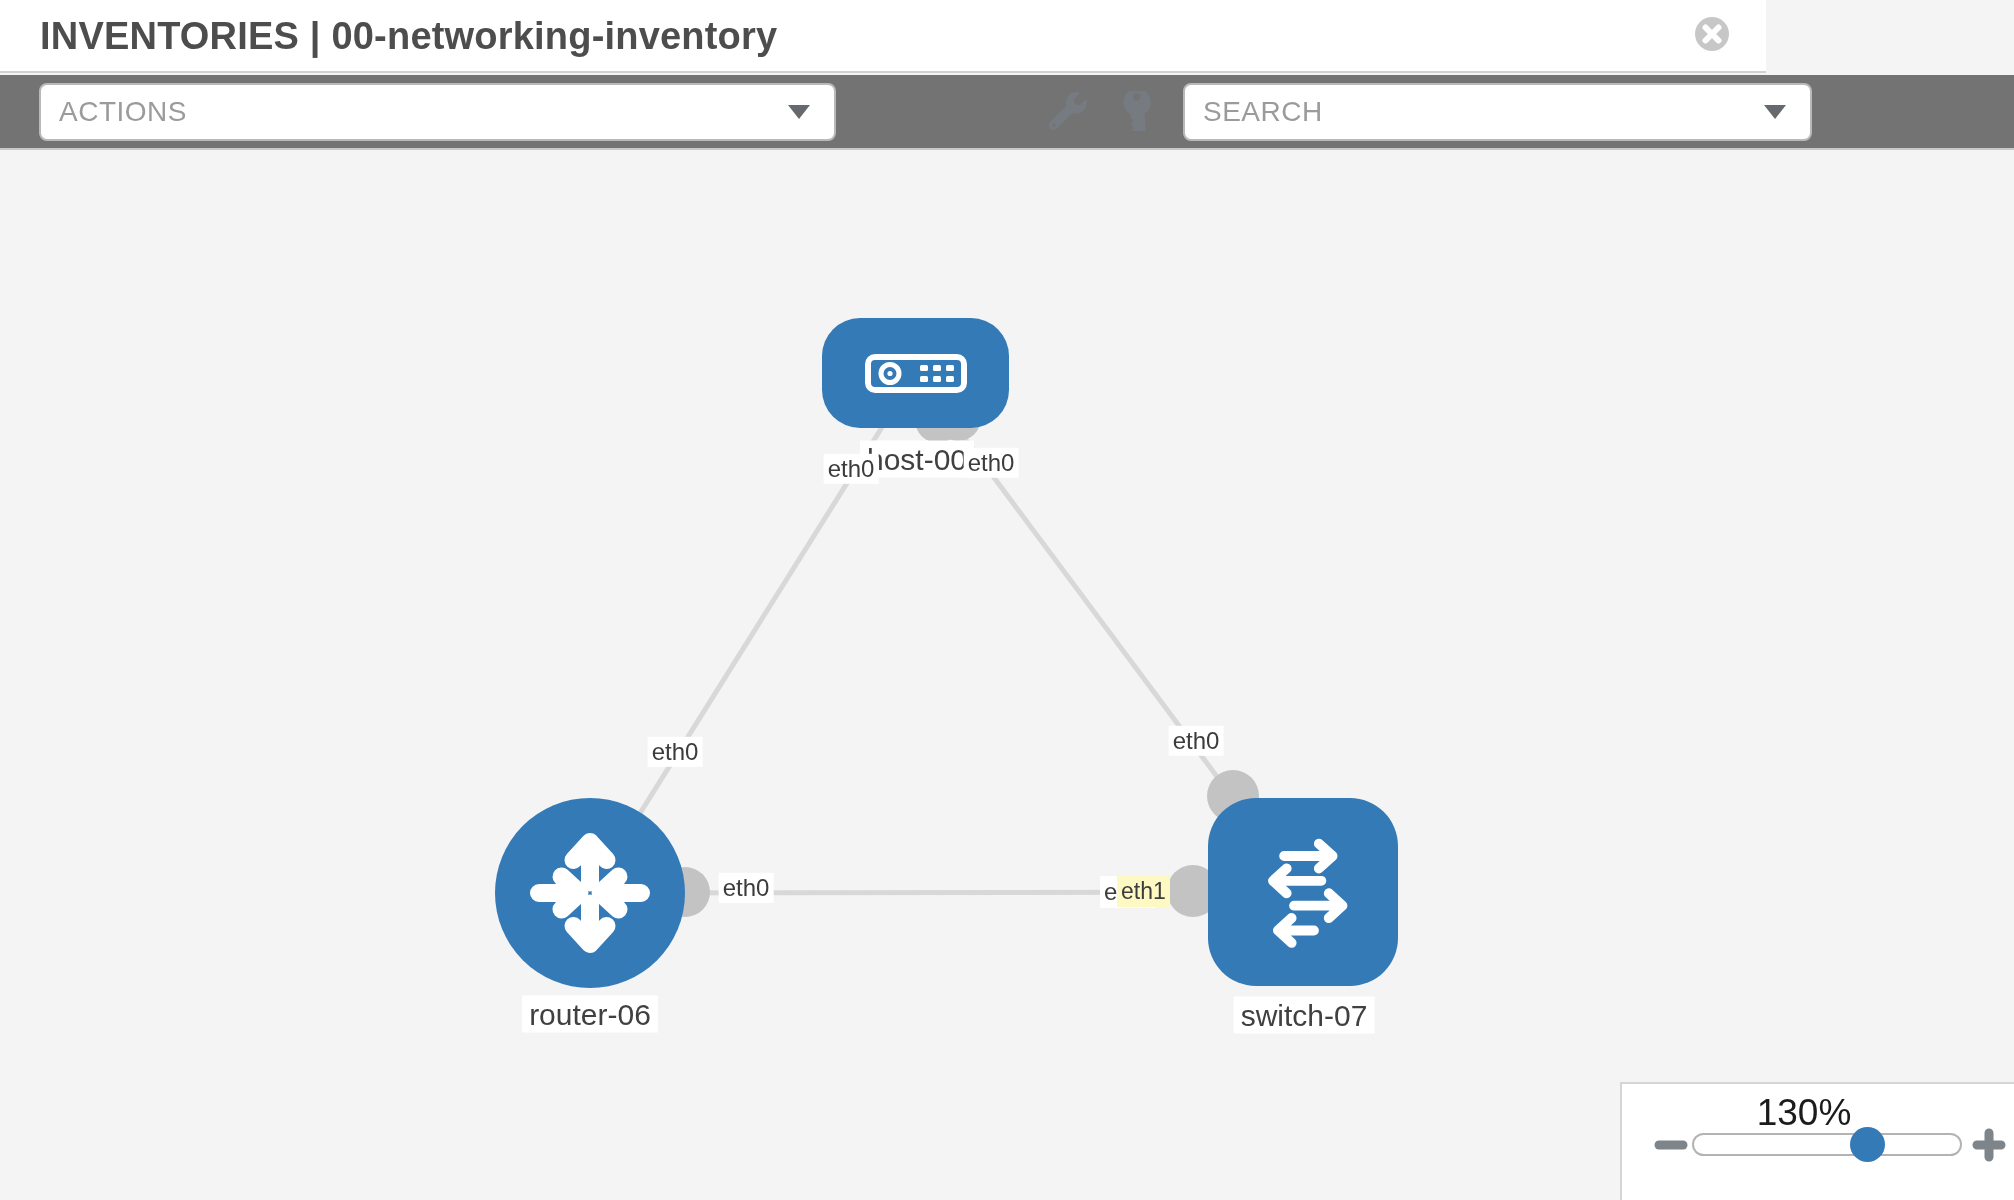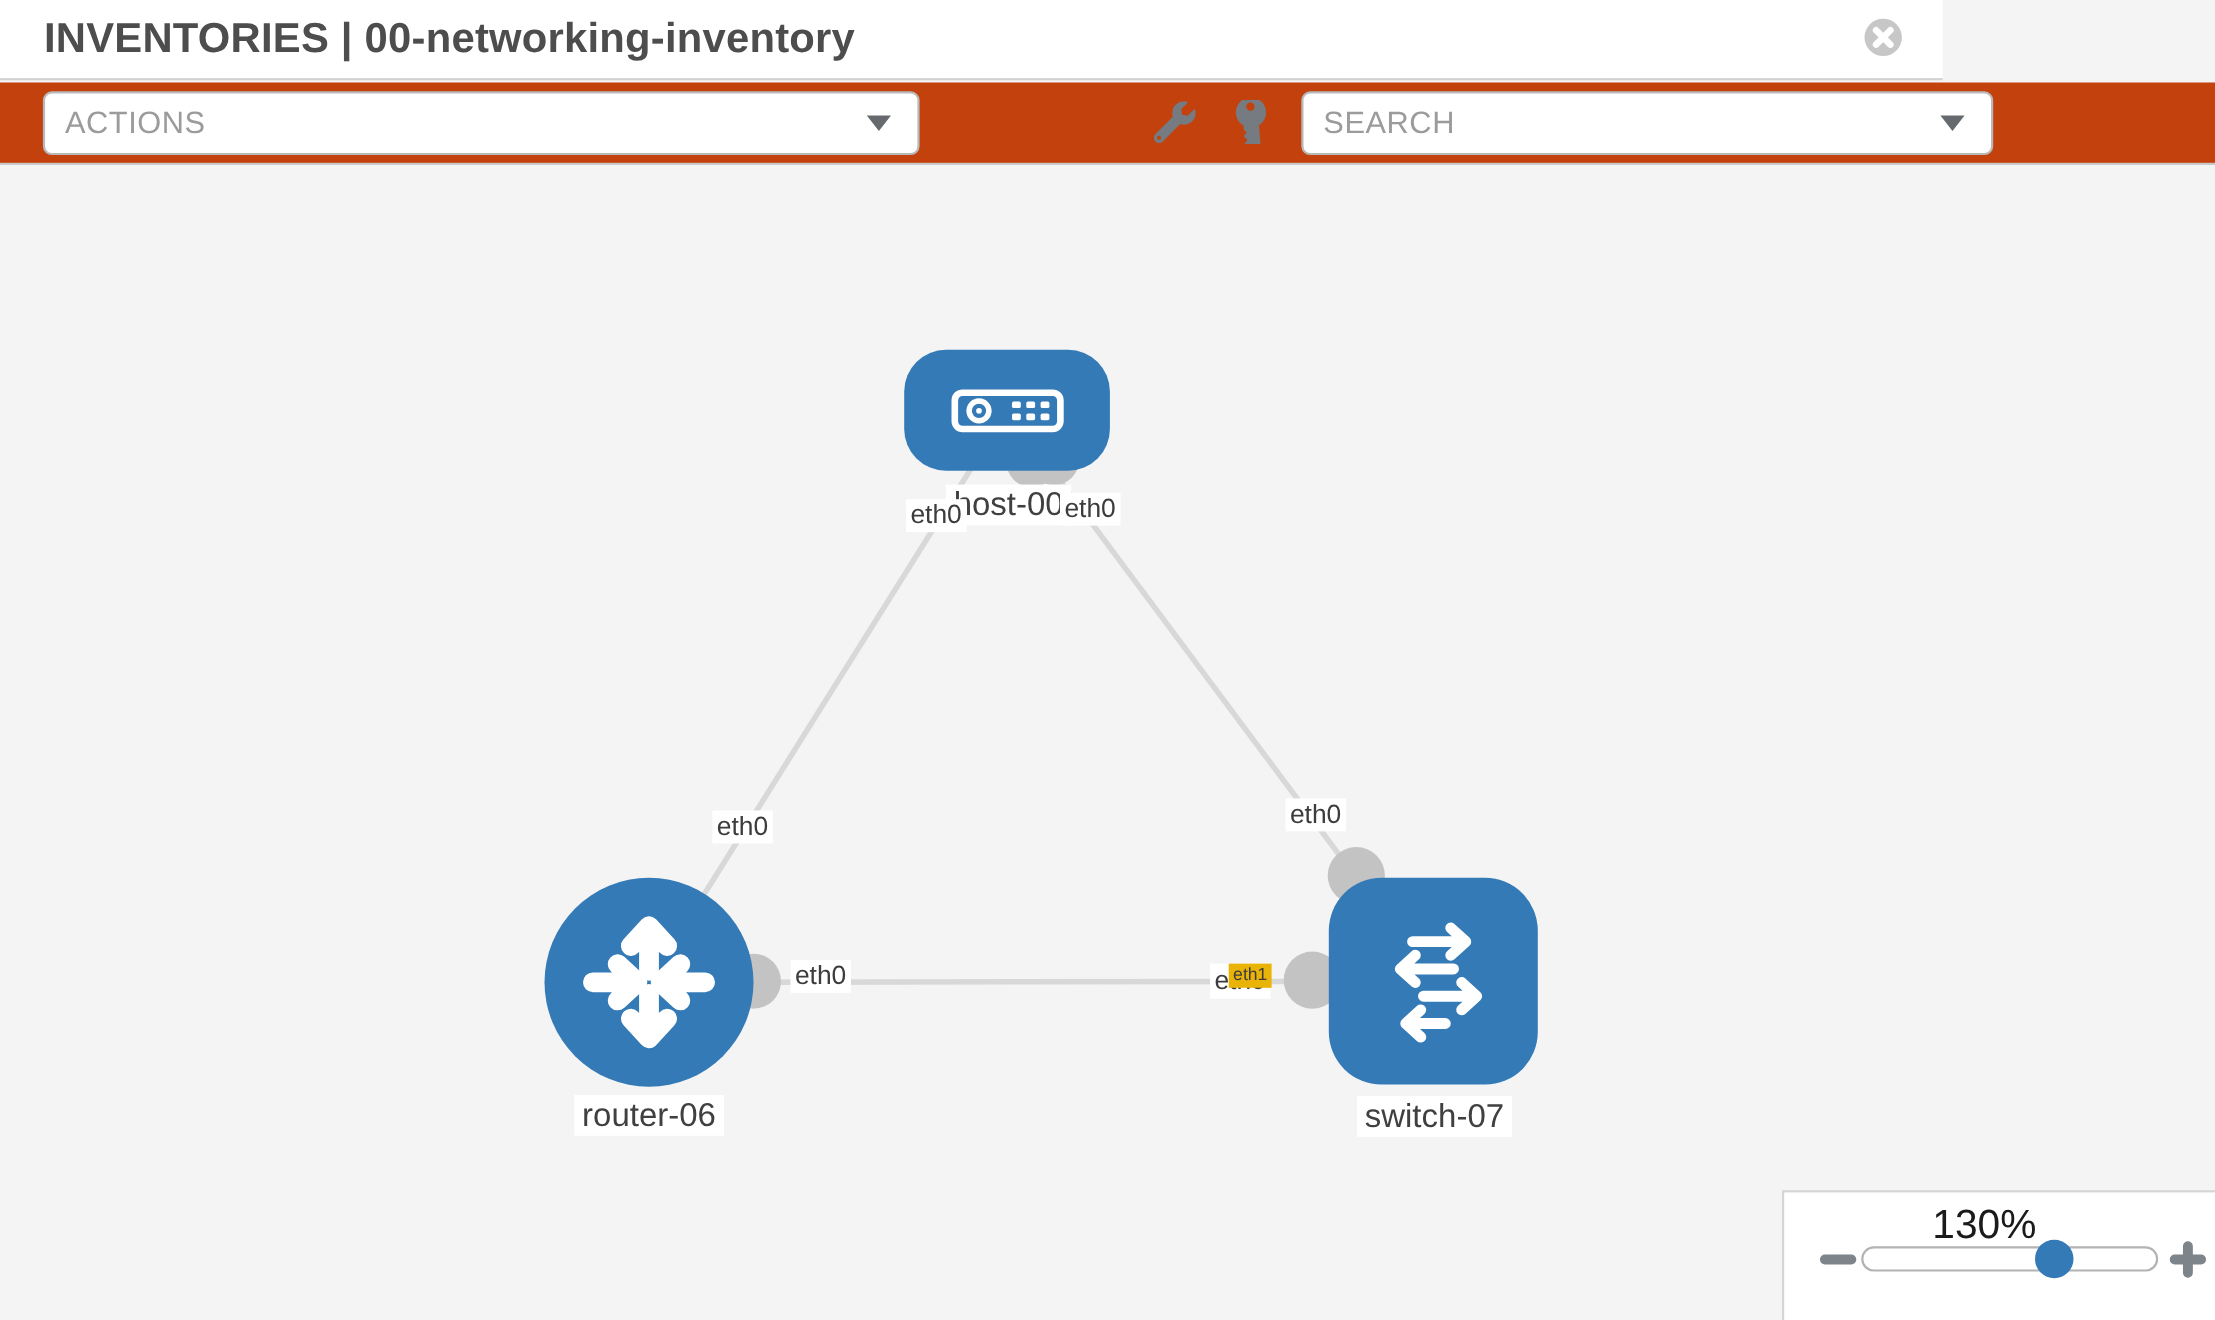--- a/index.html
+++ b/index.html
@@ -9,21 +9,21 @@
   
   .header { position:absolute; left:0; top:0; width:1766px; height:73px;
     background:#ffffff; border-bottom:2px solid #d2d2d2; }
   .header-title { position:absolute; left:40px; top:50%; transform:translateY(-50%);
     font-size:38px; font-weight:700; color:#4d4d4d; letter-spacing:0.2px; }
   .close-btn { position:absolute; right:36px; top:16px; width:36px; height:36px;
     cursor:pointer; }
 
   
   .toolbar { position:absolute; left:0; top:75px; width:2014px; height:75px;
-    background:#c2410c; border-bottom:2px solid #c9c9c9; }
+    background:#737373; border-bottom:2px solid #c9c9c9; }
   .select-box { position:absolute; top:8px; height:58px; background:#ffffff;
     border:2px solid #b9b9b9; border-radius:8px; display:flex; align-items:center;
     padding:0 24px 0 18px; cursor:pointer; }
   .select-box .ph { font-size:28px; color:#9b9b9b; letter-spacing:0.5px; }
   .caret { width:0; height:0; border-left:11px solid transparent;
     border-right:11px solid transparent; border-top:14px solid #666a6e;
     margin-left:auto; }
   .actions-box { left:39px; width:797px; }
   .search-box  { left:1183px; width:629px; }
   .tool-icon-btn { position:absolute; top:12px; width:52px; height:52px;
@@ -36,22 +36,22 @@
     background:#f4f4f4; }
   .canvas svg.net { position:absolute; left:0; top:0; }
 
   .lbl { position:absolute; transform:translate(-50%,-50%); background:#ffffff;
     color:#3c3c3c; font-size:24px; line-height:1.1; padding:2px 4px;
     white-space:nowrap; }
   .node-lbl { font-size:30px; color:#404040; padding:2px 7px; }
   .overlap-wrap { position:absolute; left:1100px; top:724px; width:70px; height:30px; }
   .overlap-wrap .back  { position:absolute; left:0;  top:0; background:#ffffff;
     color:#3c3c3c; font-size:24px; padding:2px 4px; }
-  .overlap-wrap .front { position:absolute; left:17px; top:0; background:#eab308;
-    color:#3c3c3c; font-size:16px; padding:2px 4px; }
+  .overlap-wrap .front { position:absolute; left:17px; top:0; background:#fef9c3;
+    color:#3c3c3c; font-size:23px; padding:2px 4px; }
 
   
   .zoom-panel { position:absolute; left:1620px; top:1082px; width:396px; height:120px;
     background:#ffffff; border:2px solid #d5d5d5; }
   .zoom-value { position:absolute; left:0; right:28px; top:8px; text-align:center;
     font-size:37px; color:#1b1b1b; }
   .zoom-minus { position:absolute; left:30px; top:42px; width:38px; height:38px; cursor:pointer; }
   .zoom-plus  { position:absolute; left:348px; top:42px; width:38px; height:38px; cursor:pointer; }
   .zoom-track { position:absolute; left:70px; top:49px; width:270px; height:23px;
     background:#ffffff; border:2px solid #b3b3b3; border-radius:12px; cursor:pointer; }

